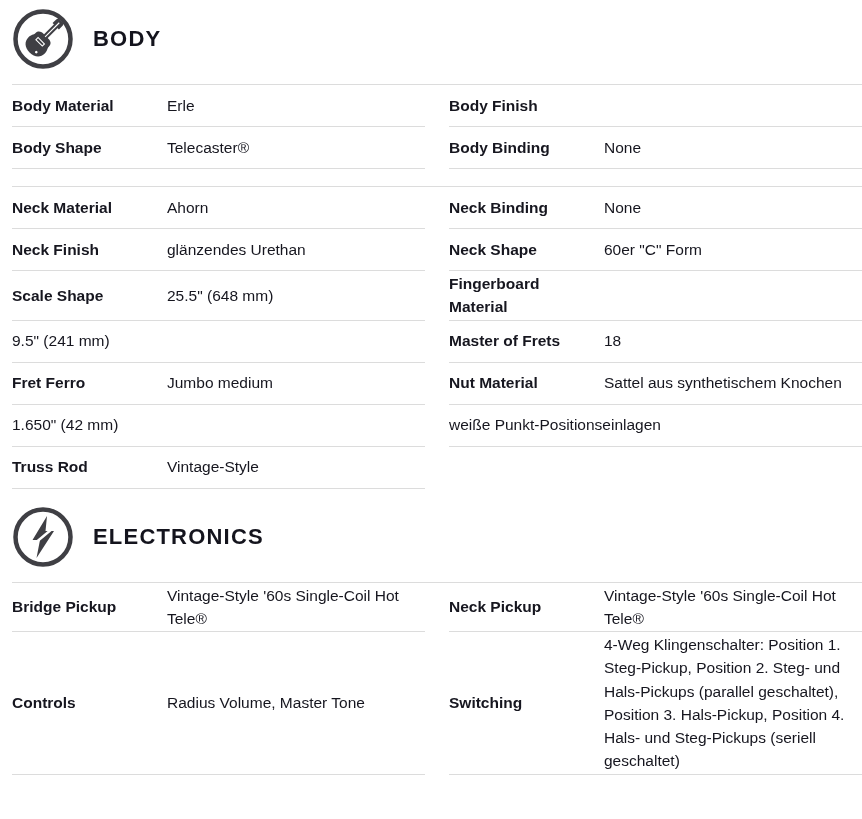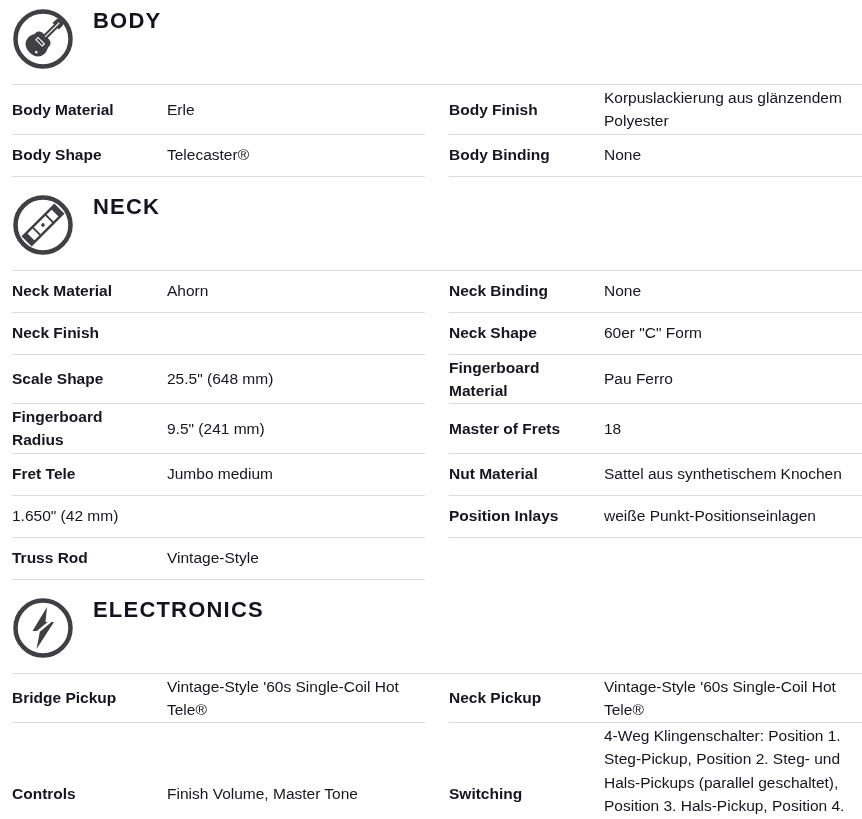--- a/index.html
+++ b/index.html
@@ -11,21 +11,21 @@
   html,body{margin:0;padding:0;}
   body{
     width:862px;height:819px;overflow:hidden;
     background:#ffffff;
     font-family:"Liberation Sans","DejaVu Sans",sans-serif;
     color:var(--text);
   }
   .sheet{padding:8px 0 0 12px;}
   .spec-section{margin-top:17px;}
   .spec-section:first-child{margin-top:0;}
-  .section-header{display:flex;gap:19px;height:62px;}
+  .section-header{display:flex;align-items:center;gap:19px;height:62px;}
   .section-icon{width:62px;height:62px;flex:0 0 62px;display:block;}
   .section-icon svg{display:block;width:62px;height:62px;}
   .section-title{
     margin:0;font-size:22px;font-weight:800;letter-spacing:1.2px;
     color:#14141d;
   }
   .section-divider{height:1px;background:var(--divider);margin-top:14px;}
   .spec-grid{
     display:grid;grid-template-columns:1fr 1fr;column-gap:24px;
   }
@@ -66,96 +66,77 @@
       <h2 class="section-title">BODY</h2>
     </header>
     <div class="section-divider"></div>
     <div class="spec-grid">
         <div class="spec-cell">
           <div class="spec-label">Body Material</div>
           <div class="spec-value">Erle</div>
         </div>
         <div class="spec-cell">
           <div class="spec-label">Body Finish</div>
-          <div class="spec-value">Korpuslackierung aus glänzendem Polyester</div>
         </div>
         <div class="spec-cell">
           <div class="spec-label">Body Shape</div>
           <div class="spec-value">Telecaster®</div>
         </div>
         <div class="spec-cell">
           <div class="spec-label">Body Binding</div>
           <div class="spec-value">None</div>
         </div>
       </div>
   </section>
 
   <section class="spec-section">
-    <header class="section-header">
-      <span class="section-icon">
-    <svg viewBox="0 0 62 62" xmlns="http://www.w3.org/2000/svg">
-      <circle cx="31" cy="31" r="27.5" fill="none" stroke="var(--icon)" stroke-width="4.5"></circle>
-      <g transform="rotate(-45 31 31)">
-        <rect x="9" y="25" width="44" height="12" fill="#ffffff" stroke="var(--icon)" stroke-width="2.4"></rect>
-        <rect x="9" y="25" width="5" height="12" fill="var(--icon)"></rect>
-        <rect x="48" y="25" width="5" height="12" fill="var(--icon)"></rect>
-        <line x1="22" y1="25" x2="22" y2="37" stroke="var(--icon)" stroke-width="2"></line>
-        <line x1="40" y1="25" x2="40" y2="37" stroke="var(--icon)" stroke-width="2"></line>
-        <circle cx="31" cy="31" r="1.8" fill="var(--icon)"></circle>
-      </g>
-    </svg>
-        </span>
-      <h2 class="section-title">NECK</h2>
-    </header>
     <div class="section-divider"></div>
     <div class="spec-grid">
         <div class="spec-cell">
           <div class="spec-label">Neck Material</div>
           <div class="spec-value">Ahorn</div>
         </div>
         <div class="spec-cell">
           <div class="spec-label">Neck Binding</div>
           <div class="spec-value">None</div>
         </div>
         <div class="spec-cell">
           <div class="spec-label">Neck Finish</div>
+          <div class="spec-value">glänzendes Urethan</div>
         </div>
         <div class="spec-cell">
           <div class="spec-label">Neck Shape</div>
           <div class="spec-value">60er "C" Form</div>
         </div>
         <div class="spec-cell">
           <div class="spec-label">Scale Shape</div>
           <div class="spec-value">25.5" (648 mm)</div>
         </div>
         <div class="spec-cell">
           <div class="spec-label">Fingerboard Material</div>
-          <div class="spec-value">Pau Ferro</div>
         </div>
         <div class="spec-cell">
-          <div class="spec-label">Fingerboard Radius</div>
           <div class="spec-value">9.5" (241 mm)</div>
         </div>
         <div class="spec-cell">
           <div class="spec-label">Master of Frets</div>
           <div class="spec-value">18</div>
         </div>
         <div class="spec-cell">
-          <div class="spec-label">Fret Tele</div>
+          <div class="spec-label">Fret Ferro</div>
           <div class="spec-value">Jumbo medium</div>
         </div>
         <div class="spec-cell">
           <div class="spec-label">Nut Material</div>
           <div class="spec-value">Sattel aus synthetischem Knochen</div>
         </div>
         <div class="spec-cell">
           <div class="spec-value">1.650" (42 mm)</div>
         </div>
         <div class="spec-cell">
-          <div class="spec-label">Position Inlays</div>
           <div class="spec-value">weiße Punkt-Positionseinlagen</div>
         </div>
         <div class="spec-cell">
           <div class="spec-label">Truss Rod</div>
           <div class="spec-value">Vintage-Style</div>
         </div>
         <div class="spec-cell empty"></div>
       </div>
   </section>
 
@@ -175,21 +156,21 @@
         <div class="spec-cell">
           <div class="spec-label">Bridge Pickup</div>
           <div class="spec-value">Vintage-Style '60s Single-Coil Hot Tele®</div>
         </div>
         <div class="spec-cell">
           <div class="spec-label">Neck Pickup</div>
           <div class="spec-value">Vintage-Style '60s Single-Coil Hot Tele®</div>
         </div>
         <div class="spec-cell">
           <div class="spec-label">Controls</div>
-          <div class="spec-value">Finish Volume, Master Tone</div>
+          <div class="spec-value">Radius Volume, Master Tone</div>
         </div>
         <div class="spec-cell">
           <div class="spec-label">Switching</div>
           <div class="spec-value">4-Weg Klingenschalter: Position 1. Steg-Pickup, Position 2. Steg- und Hals-Pickups (parallel geschaltet), Position 3. Hals-Pickup, Position 4. Hals- und Steg-Pickups (seriell geschaltet)</div>
         </div>
       </div>
   </section>
 </div>
 
 </body></html>

